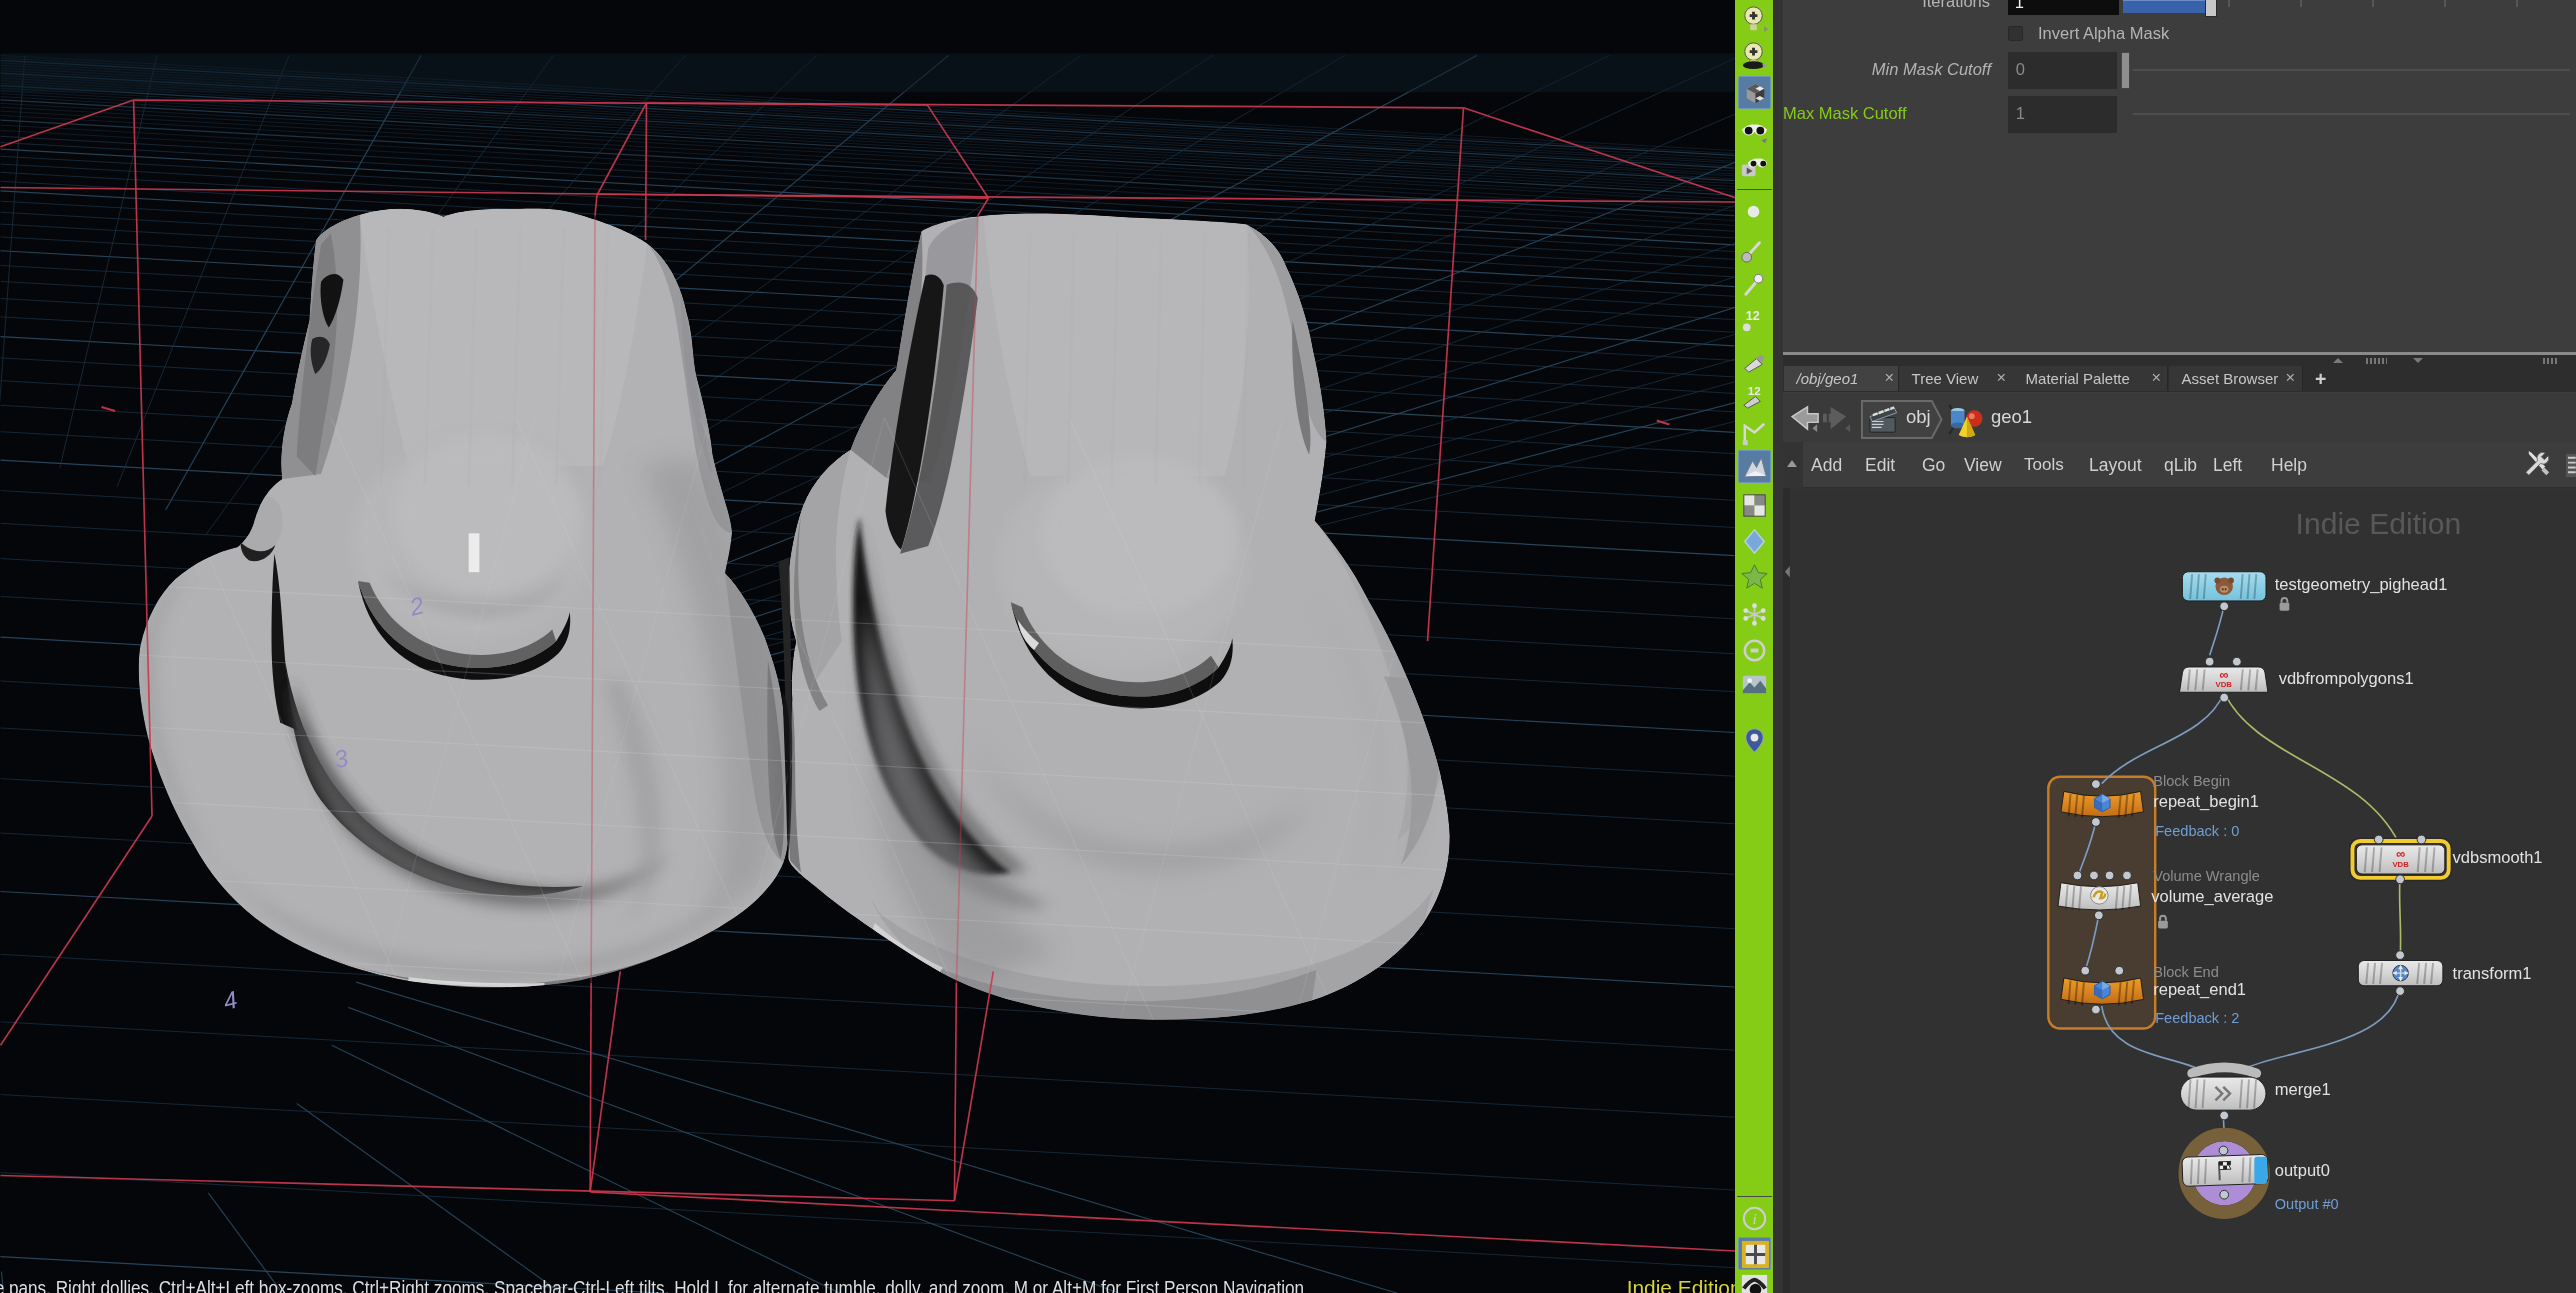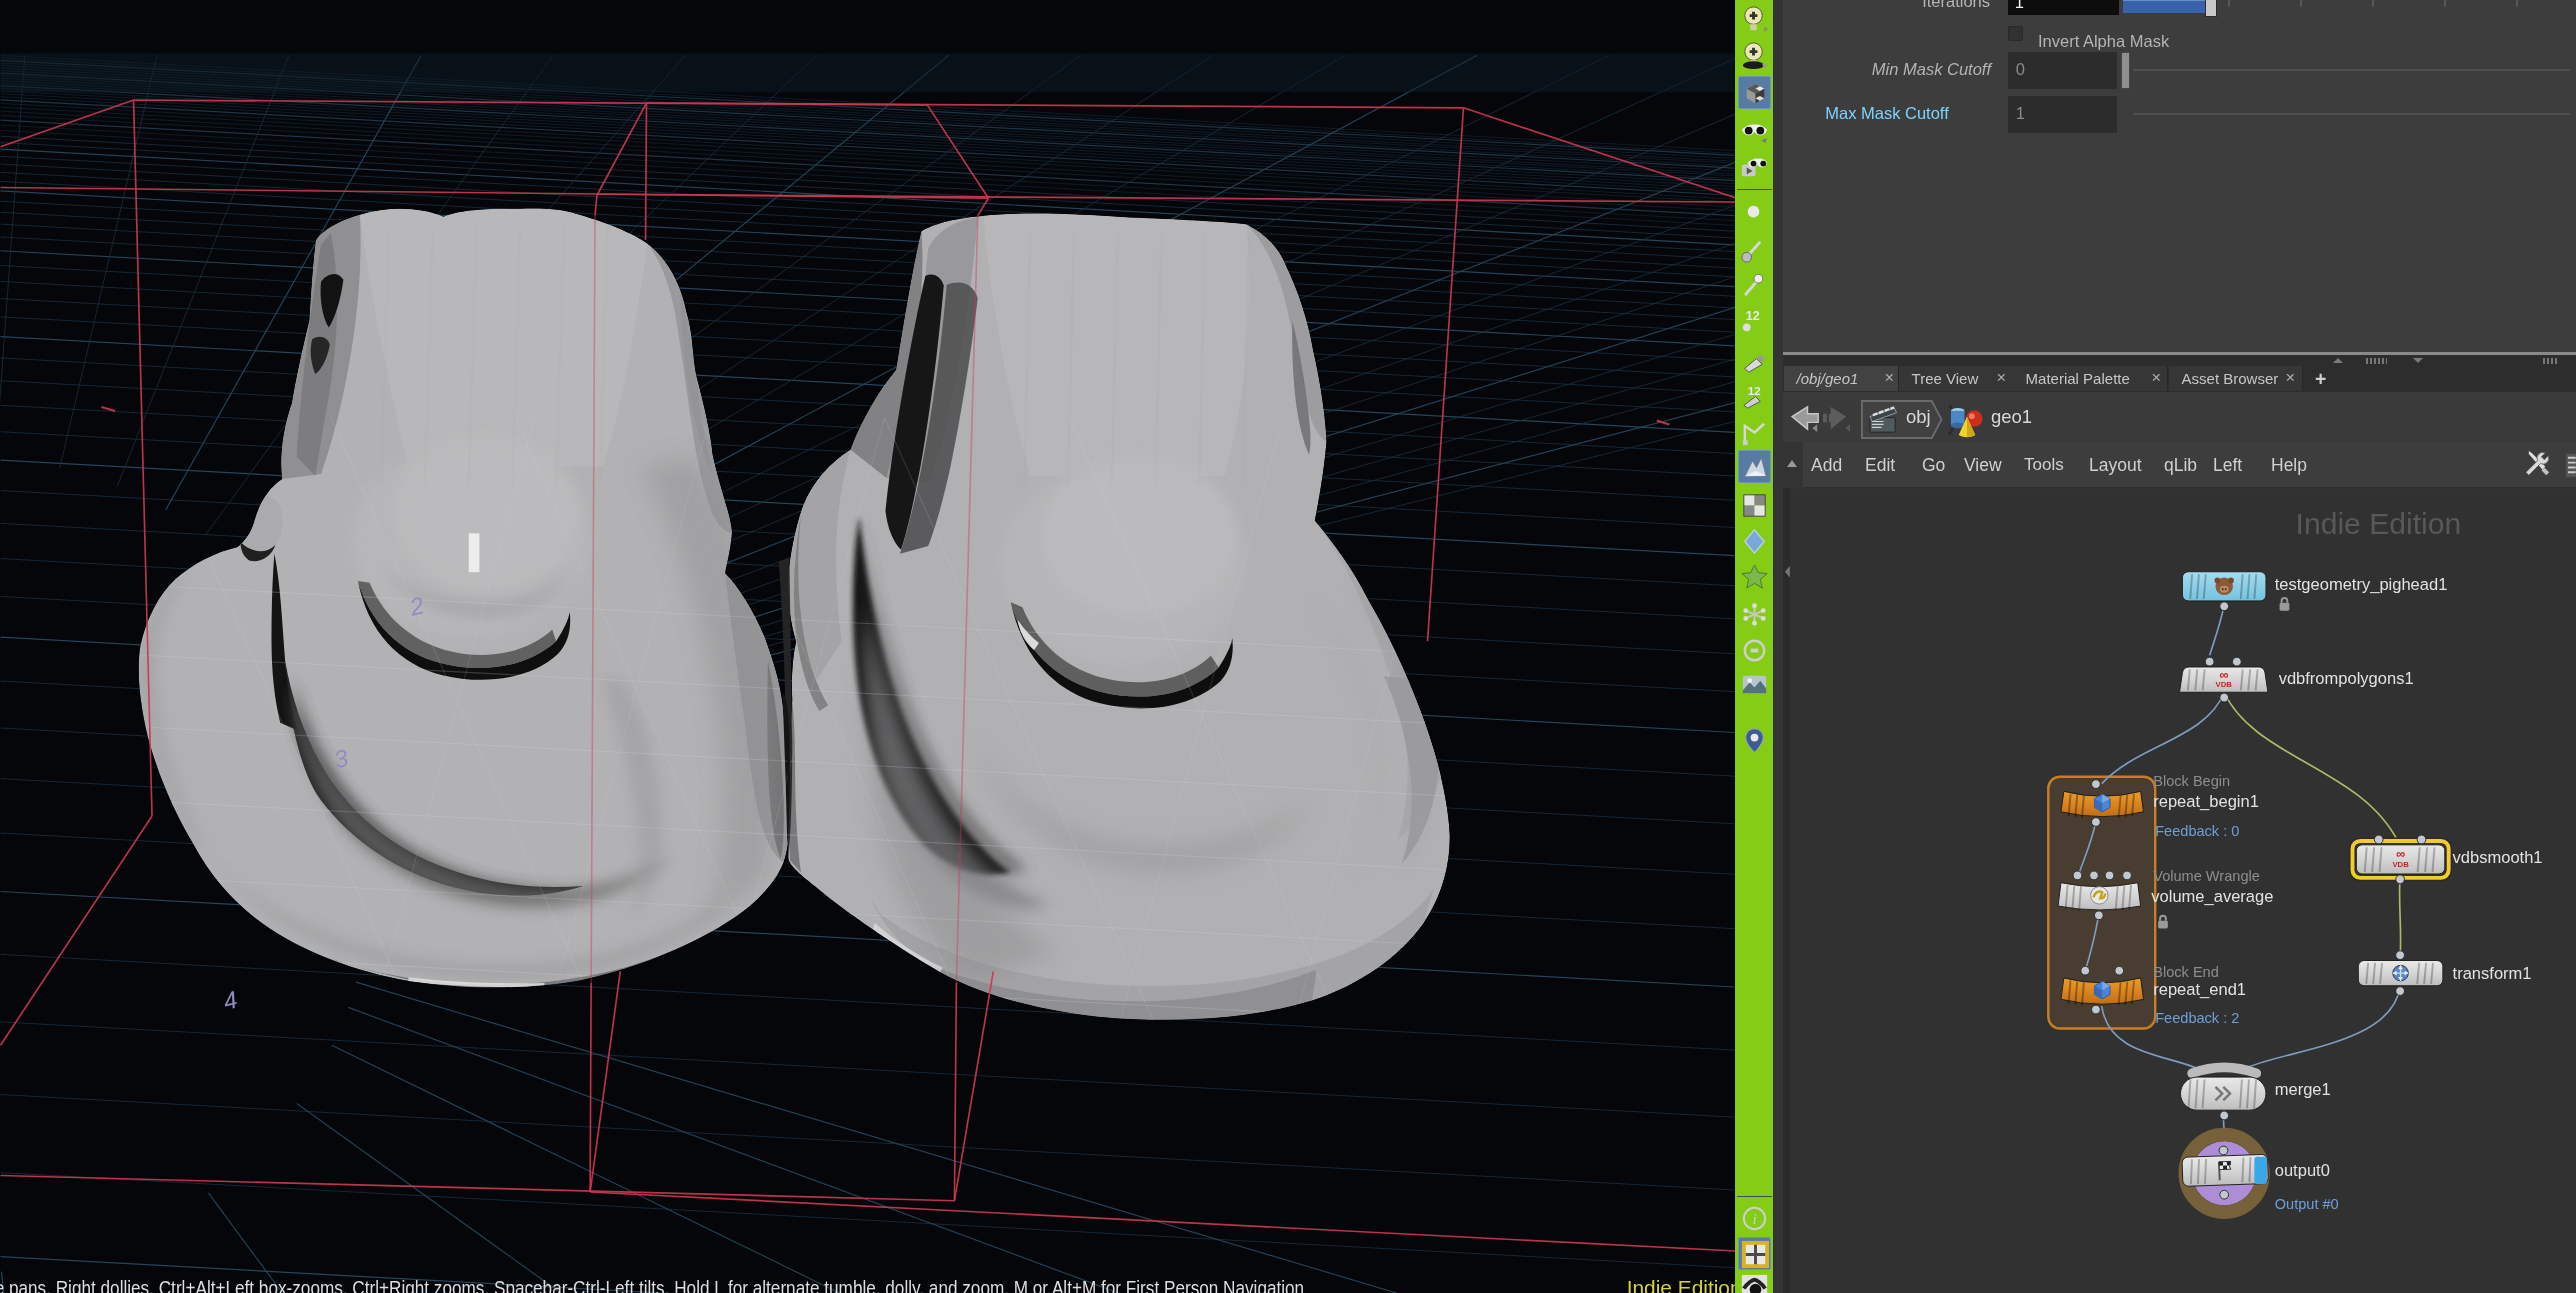--- a/index.html
+++ b/index.html
@@ -413,31 +413,31 @@
       </svg></div>
     <div style="position:absolute;left:1.9px;top:189px;width:35px;height:1px;background:#4a4a4a"></div>
     <div style="position:absolute;left:1.9px;top:1196px;width:35px;height:1px;background:#4a4a4a"></div>
   </div>
 <div class="abs" style="left:1774px;top:0;width:8.7px;height:1293px;background:#343434"></div>
 <div class="abs" style="left:1783px;top:0;width:793px;height:1293px;background:#3d3d3d"></div>
 <div class="abs" style="left:1783px;top:0;width:793px;height:1293px">
     <div style="position:absolute;right:0;top:0;width:793px;height:353px;background:#3d3d3d;overflow:hidden">
       <div style="position:absolute;color:#b4b4b4;font-size:16.5px;text-align:right;left:0;top:-7.8px;width:207px;">Iterations</div>
       <div style="position:absolute;color:#b4b4b4;font-size:16.5px;text-align:right;left:0;top:60px;width:208px;font-style:italic;">Min Mask Cutoff</div>
-      <div style="position:absolute;color:#7dd3fc;font-size:16.5px;text-align:center;left:0;top:104px;width:208px;">Max Mask Cutoff</div>
+      <div style="position:absolute;color:#84cc16;font-size:16.5px;text-align:left;left:0;top:104px;width:208px;">Max Mask Cutoff</div>
       <div style="position:absolute;left:225px;top:-7.8px;width:111px;height:22.3px;background:#0d0d0d;color:#efefef;font-size:16.5px;padding:1px 0 0 6.8px;">1</div>
       <div style="position:absolute;left:340px;top:0px;width:82px;height:12.6px;background:#3863aa;border-top:1px solid #6a8fc8"></div>
       <div style="position:absolute;left:422px;top:-2.9px;width:11.7px;height:19.4px;background:#c8c8c8;border:1px solid #2a2a2a"></div>
       <div style="position:absolute;left:445px;top:0;width:1.9px;height:6.8px;background:#565656"></div>
       <div style="position:absolute;left:517px;top:0;width:1.9px;height:6.8px;background:#565656"></div>
       <div style="position:absolute;left:589px;top:0;width:1.9px;height:6.8px;background:#565656"></div>
       <div style="position:absolute;left:661px;top:0;width:1.9px;height:6.8px;background:#565656"></div>
       <div style="position:absolute;left:733px;top:0;width:1.9px;height:6.8px;background:#565656"></div>
       <div style="position:absolute;left:225px;top:26px;width:14.6px;height:14.6px;background:#313131;border:1px solid #282828;border-radius:1.9px"></div>
-      <div style="position:absolute;left:255px;top:24px;color:#b4b4b4;font-size:16.5px;margin-top:8px;">Invert Alpha Mask</div>
+      <div style="position:absolute;left:255px;top:24px;color:#b4b4b4;font-size:16.5px;">Invert Alpha Mask</div>
       <div style="position:absolute;left:225px;top:52px;width:109px;height:37px;background:#2c2c2c;color:#8a8a8a;font-size:16.5px;padding:7.8px 0 0 7.8px;">0</div>
       <div style="position:absolute;left:338px;top:52px;width:8.7px;height:37px;background:#8f8f8f;border:1px solid #444"></div>
       <div style="position:absolute;left:350px;top:69px;width:437px;height:1.9px;background:#4e4e4e"></div>
       <div style="position:absolute;left:225px;top:96px;width:109px;height:37px;background:#2c2c2c;color:#8a8a8a;font-size:16.5px;padding:7.8px 0 0 7.8px;">1</div>
       <div style="position:absolute;left:350px;top:113px;width:437px;height:1.9px;background:#4e4e4e"></div>
     </div>
     <div style="position:absolute;left:0;top:352px;width:793px;height:2.9px;background:#8a8a8a"></div>
     <div style="position:absolute;left:0;top:355px;width:793px;height:11.7px;background:#2d2d2d">
       <div style="position:absolute;left:550px;top:2.9px;width:0;height:0;border-left:5.8px solid transparent;border-right:5.8px solid transparent;border-bottom:5.8px solid #7a7a7a"></div>
       <div style="position:absolute;left:583px;top:2.9px;width:21.4px;height:5.8px;background:repeating-linear-gradient(90deg,#777 0 1.9px,transparent 1.9px 3.9px)"></div>

